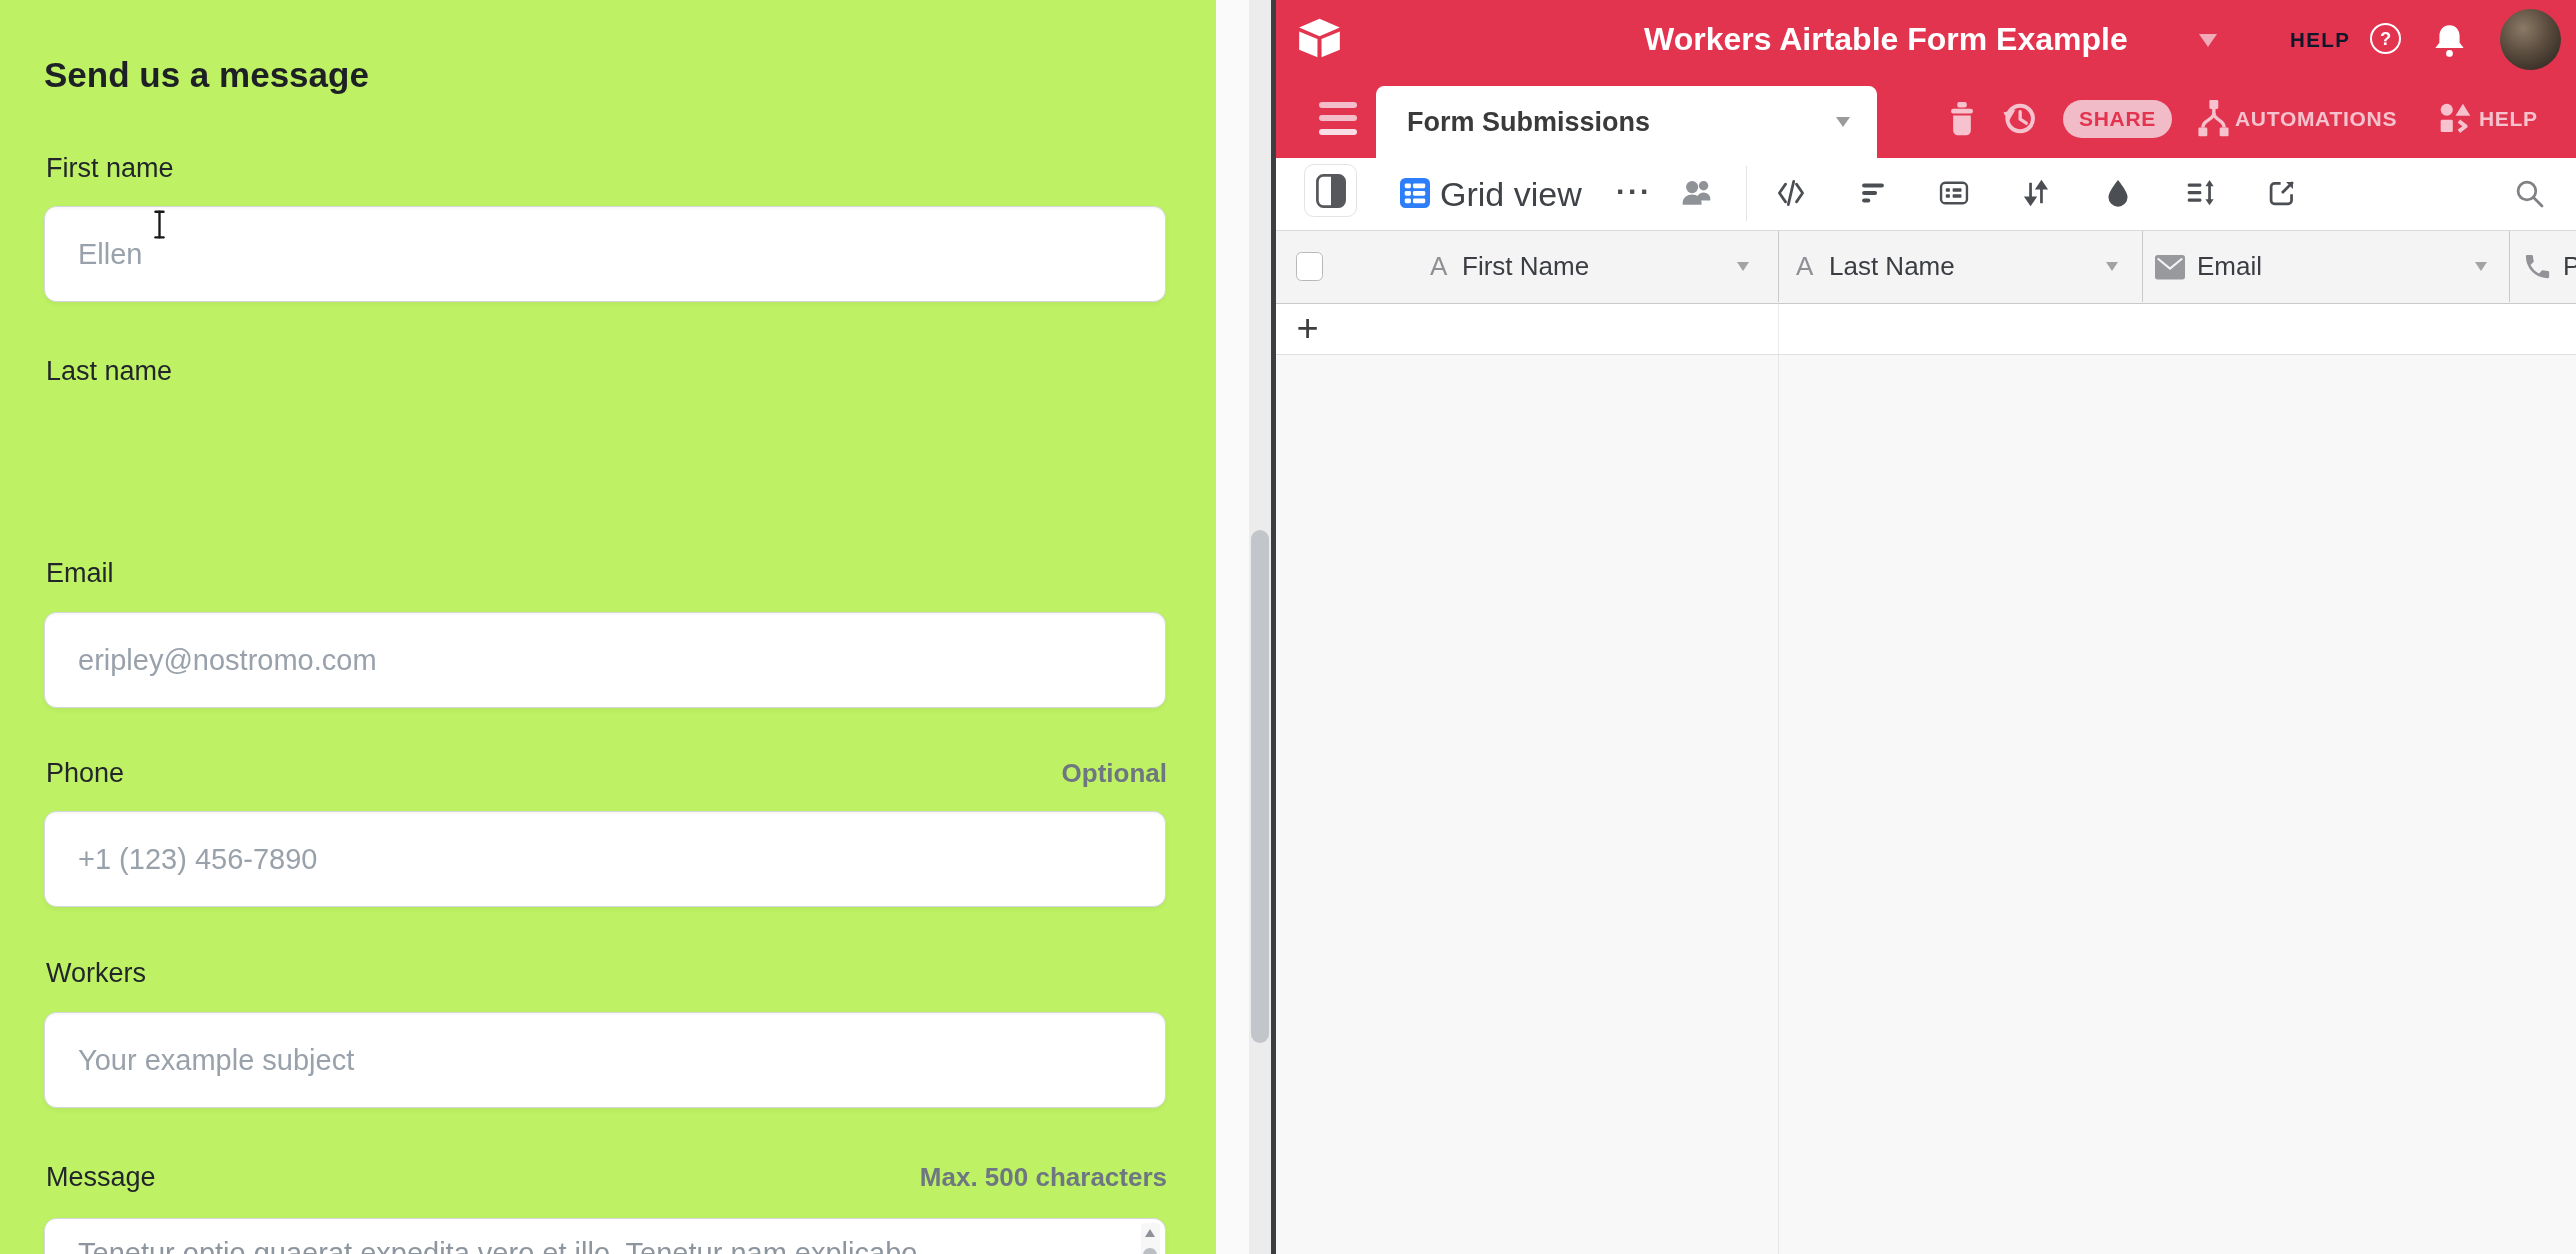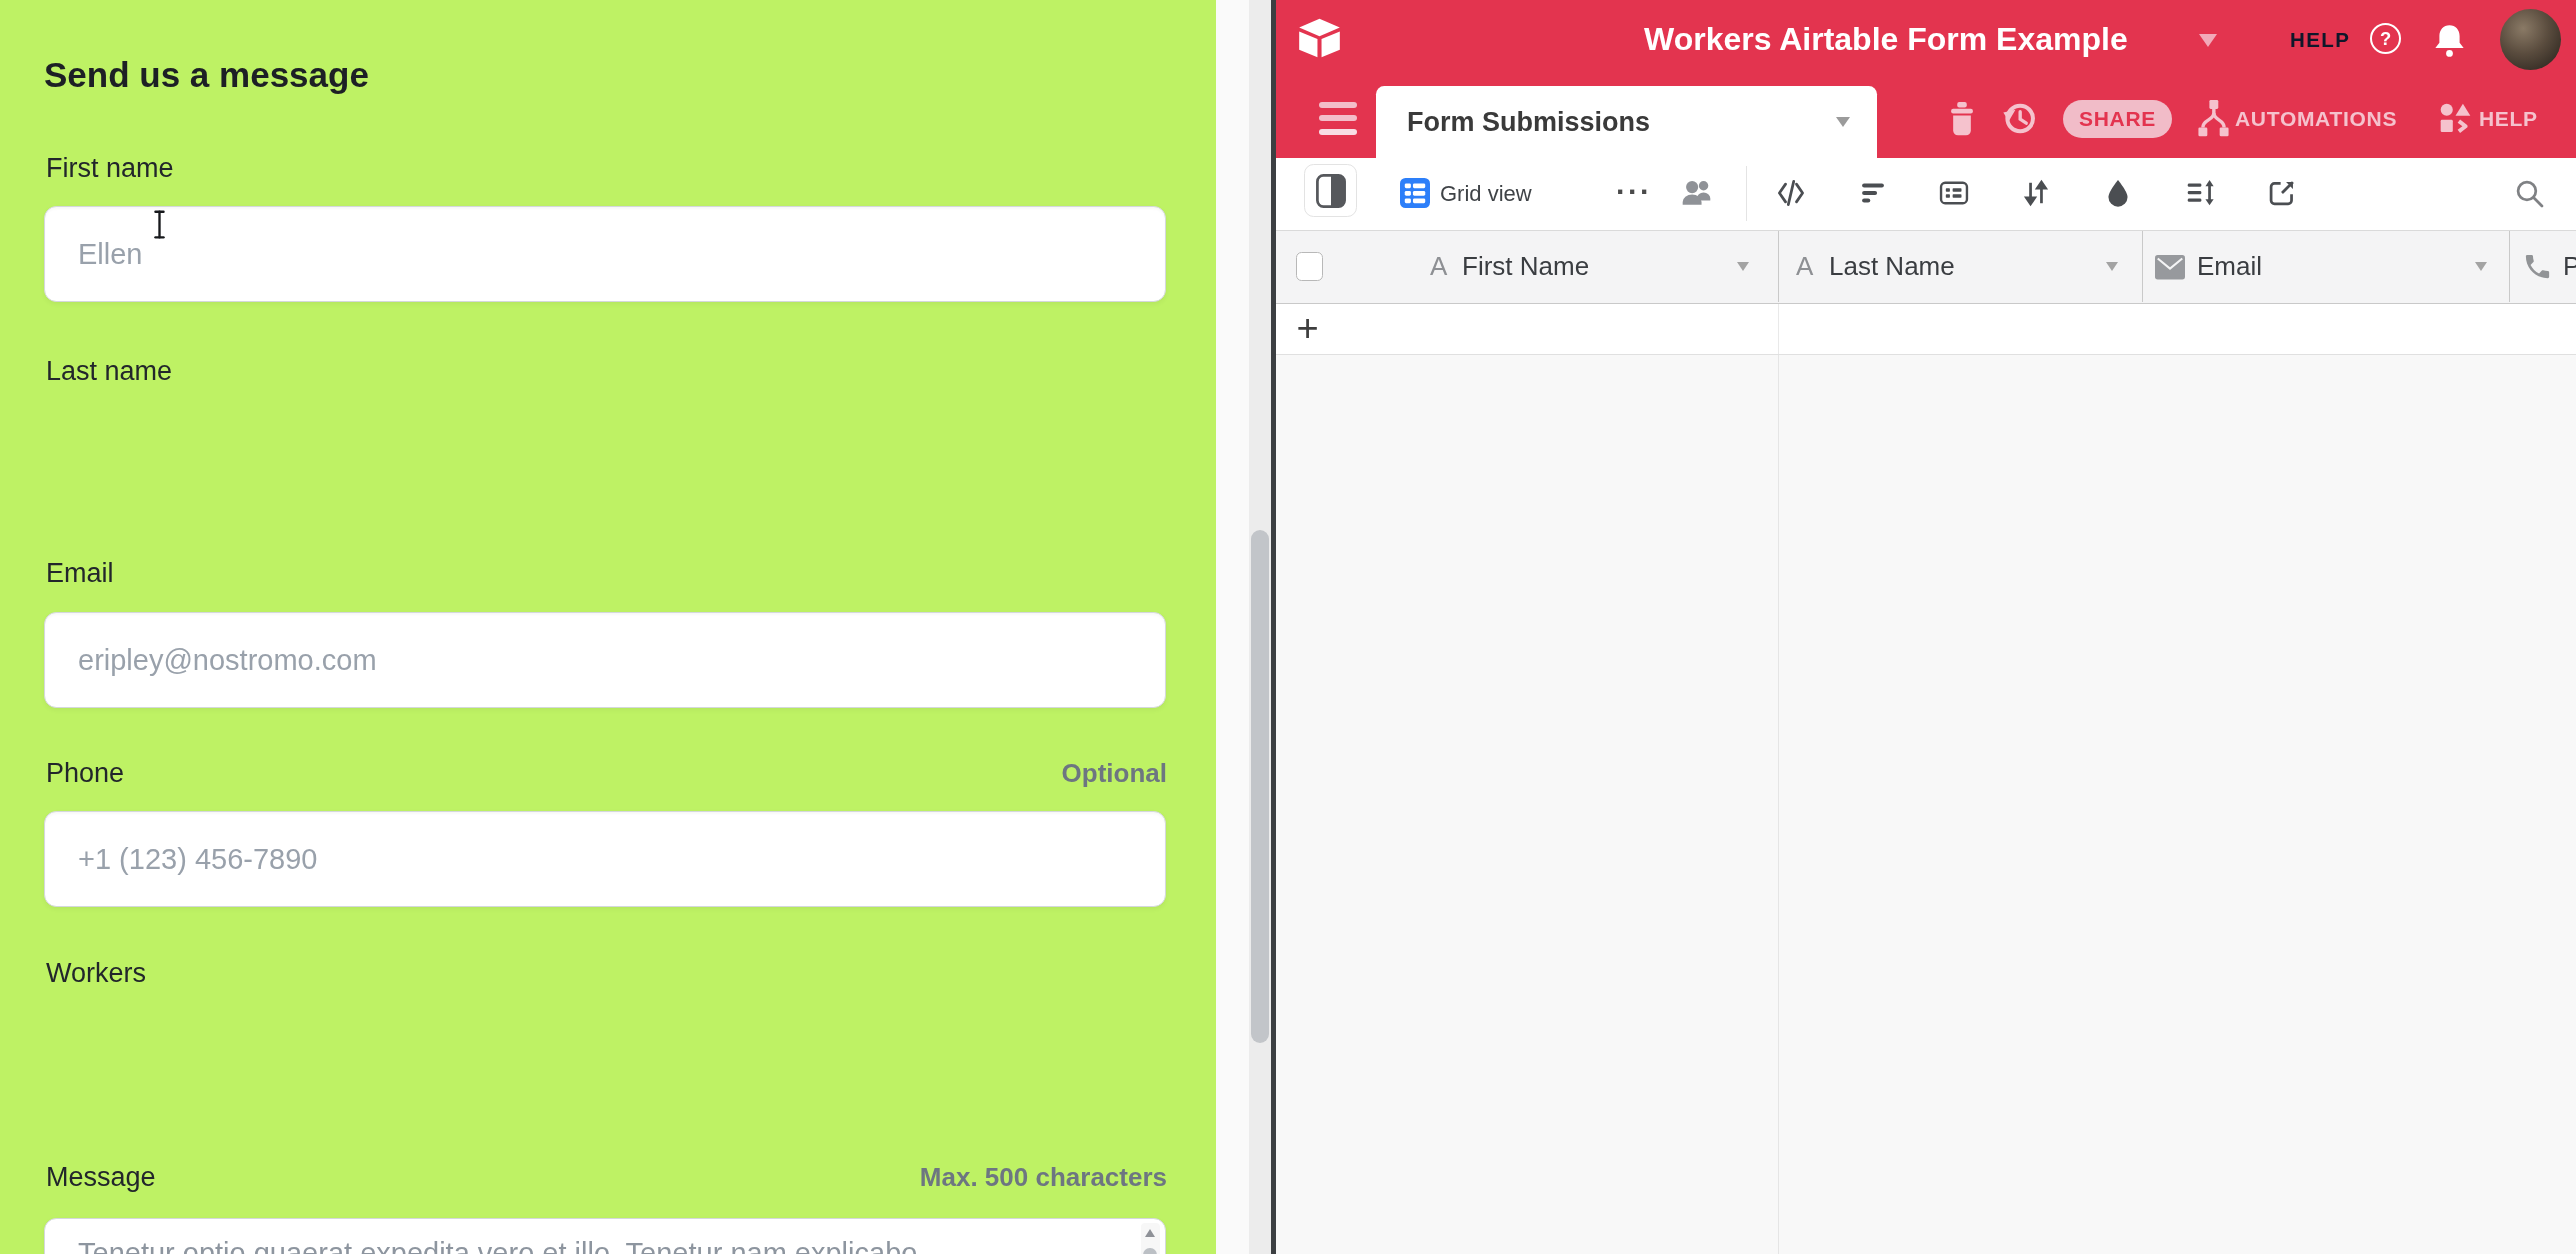--- a/index.html
+++ b/index.html
@@ -55,21 +55,21 @@
   .table-tab-label{position:absolute;left:31px;top:0;line-height:72px;font-size:27px;font-weight:600;color:#3a3a3a}
   #tab-caret{position:absolute;right:27px;top:31px;border-left:7.5px solid transparent;border-right:7.5px solid transparent;border-top:10.2px solid #9b9b9b}
 
   .share-pill{left:787px;top:20.5px;width:109px;height:38px;border-radius:19px;background:#f1bcc8;display:flex;align-items:center;justify-content:center;
               font-size:21px;font-weight:700;color:#e3344f;letter-spacing:0.7px}
   .pink-label{top:0;line-height:79px;font-size:21px;font-weight:600;letter-spacing:0.7px;color:#f5c2cd}
 
   .toggle-btn{left:28px;top:6.1px;width:53px;height:53px;border:1.4px solid #e3e3e3;border-radius:9.6px;background:#fff;box-sizing:border-box;
               display:flex;align-items:center;justify-content:center}
   .grid-ic{left:124px;top:20px;width:30px;height:30px;background:#2d7ff9;border-radius:5.5px}
-  .view-name{left:164px;top:0;line-height:72px;font-size:22px;font-weight:500;color:#3f4347}
+  .view-name{left:164px;top:0;line-height:72px;font-size:34px;font-weight:500;color:#3f4347}
   .more-dots{left:340px;top:0;line-height:68px;font-size:30px;font-weight:700;letter-spacing:2px;color:#4a4a4a}
   .tb-divider{left:470px;top:8.2px;width:1.4px;height:55px;background:#e4e4e4}
 
   .hdr-label{top:0;line-height:71px;font-size:26px;color:#3a3d41;white-space:nowrap}
   .hdr-A{top:0;line-height:71px;font-size:26px;font-weight:400;color:#8e9094}
   .hdr-caret{border-left:6.8px solid transparent;border-right:6.8px solid transparent;border-top:9px solid #a3a3a3;top:31px}
   .hdr-div{top:0;width:1.4px;height:71px;background:#c9c9c9}
   .checkbox{left:20px;top:20.5px;width:27px;height:29px;background:#fff;border:1.4px solid #b8b8b8;border-radius:5.5px;box-sizing:border-box}
   .add-row{left:20.5px;top:0;line-height:48px;font-size:38px;font-weight:300;color:#3e3e3e}
   .grid-vline{left:502px;width:1.4px;background:#e5e5e5}
@@ -101,20 +101,23 @@
     <span class="f-ph">eripley@nostromo.com</span>
   </div>
 
   <div class="abs f-label" style="top:758px">Phone</div>
   <div class="abs f-annot" style="top:758px">Optional</div>
   <div class="abs f-input" style="top:811px">
     <span class="f-ph">+1 (123) 456-7890</span>
   </div>
 
   <div class="abs f-label" style="top:958px">Workers</div>
+  <div class="abs f-input" style="top:1012px">
+    <span class="f-ph">Your example subject</span>
+  </div>
 
   <div class="abs f-label" style="top:1162px">Message</div>
   <div class="abs f-annot" style="top:1162px">Max. 500 characters</div>
   <div class="abs f-textarea">
     <div class="ta-text">Tenetur optio quaerat expedita vero et illo. Tenetur nam explicabo</div>
     <div class="ta-scroll">
       <div class="ta-up"></div>
       <div class="ta-thumb"></div>
     </div>
   </div>

